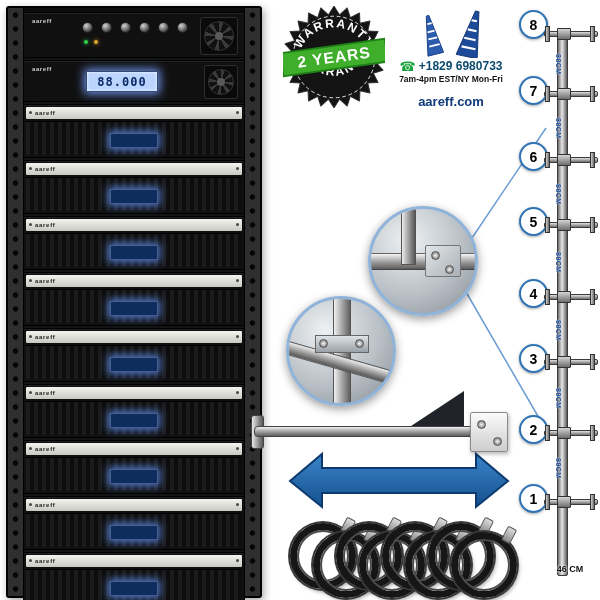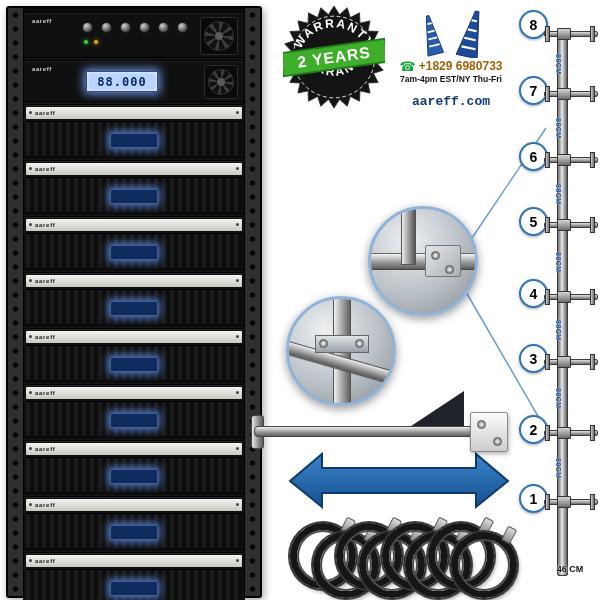--- a/index.html
+++ b/index.html
@@ -54,23 +54,23 @@
   .warranty{position:absolute;left:283px;top:6px;width:102px;height:102px;}
   .warranty .wtext{fill:#fff;font-family:"Liberation Sans",sans-serif;font-size:13px;font-weight:bold;letter-spacing:2px;}
   .warranty .banner{fill:#fff;font-family:"Liberation Sans",sans-serif;font-size:17px;font-weight:bold;letter-spacing:1px;}
 
   
   .contact{position:absolute;left:390px;top:8px;width:122px;height:102px;display:flex;
        flex-direction:column;align-items:center;}
   .contact .logo{width:78px;height:50px;}
   .phone-row{display:flex;align-items:center;gap:3px;margin-top:1px;}
   .phone-icon{color:#17a33b;font-size:13px;line-height:1;}
-  .phone{color:#a16207;font-size:12px;font-weight:bold;}
+  .phone{color:#0c4a6e;font-size:12px;font-weight:bold;}
   .hours{font-size:8.5px;font-weight:bold;color:#111;margin-top:1px;}
-  .site{font-size:13px;font-weight:bold;color:#123a7a;margin-top:10px;font-family:Liberation Mono, monospace;}
+  .site{font-size:13px;font-weight:bold;color:#123a7a;margin-top:10px;}
 
   
   .callout{position:absolute;left:519px;width:25px;height:25px;border-radius:50%;background:#fff;
        border:2px solid #2f74b5;display:flex;align-items:center;justify-content:center;
        font-size:14px;font-weight:bold;color:#000;box-shadow:0 1px 3px rgba(0,0,0,.35);}
 
   
   .mast{position:absolute;left:540px;top:26px;width:60px;height:566px;}
   .pole{position:absolute;left:17px;top:2px;width:9px;height:546px;border:1px solid #3a3a3a;
        background:linear-gradient(90deg,#6e6e6e,#e6e6e6 45%,#5c5c5c);border-radius:2px;}
@@ -254,21 +254,21 @@
       </g>
       <g transform="rotate(12 58 52)">
         <polygon points="48,54 59,2 63,2 72,54" fill="#1d4a99" stroke="#12336e"></polygon>
         <path d="M52 44 h16 M53 34 h13 M55 24 h10 M57 13 h6" stroke="#fff" stroke-width="2.4"></path>
       </g>
     </svg>
     <div class="phone-row">
       <span class="phone-icon">☎</span>
       <span class="phone">+1829 6980733</span>
     </div>
-    <div class="hours">7am-4pm EST/NY Thu-Fri</div>
+    <div class="hours">7am-4pm EST/NY Mon-Fri</div>
     <div class="site">aareff.com</div>
   </div>
 
   <div class="callout" style="top:10px">8</div>
   <div class="callout" style="top:76px">7</div>
   <div class="callout" style="top:142px">6</div>
   <div class="callout" style="top:207px">5</div>
   <div class="callout" style="top:279px">4</div>
   <div class="callout" style="top:344px">3</div>
   <div class="callout" style="top:415px">2</div>

